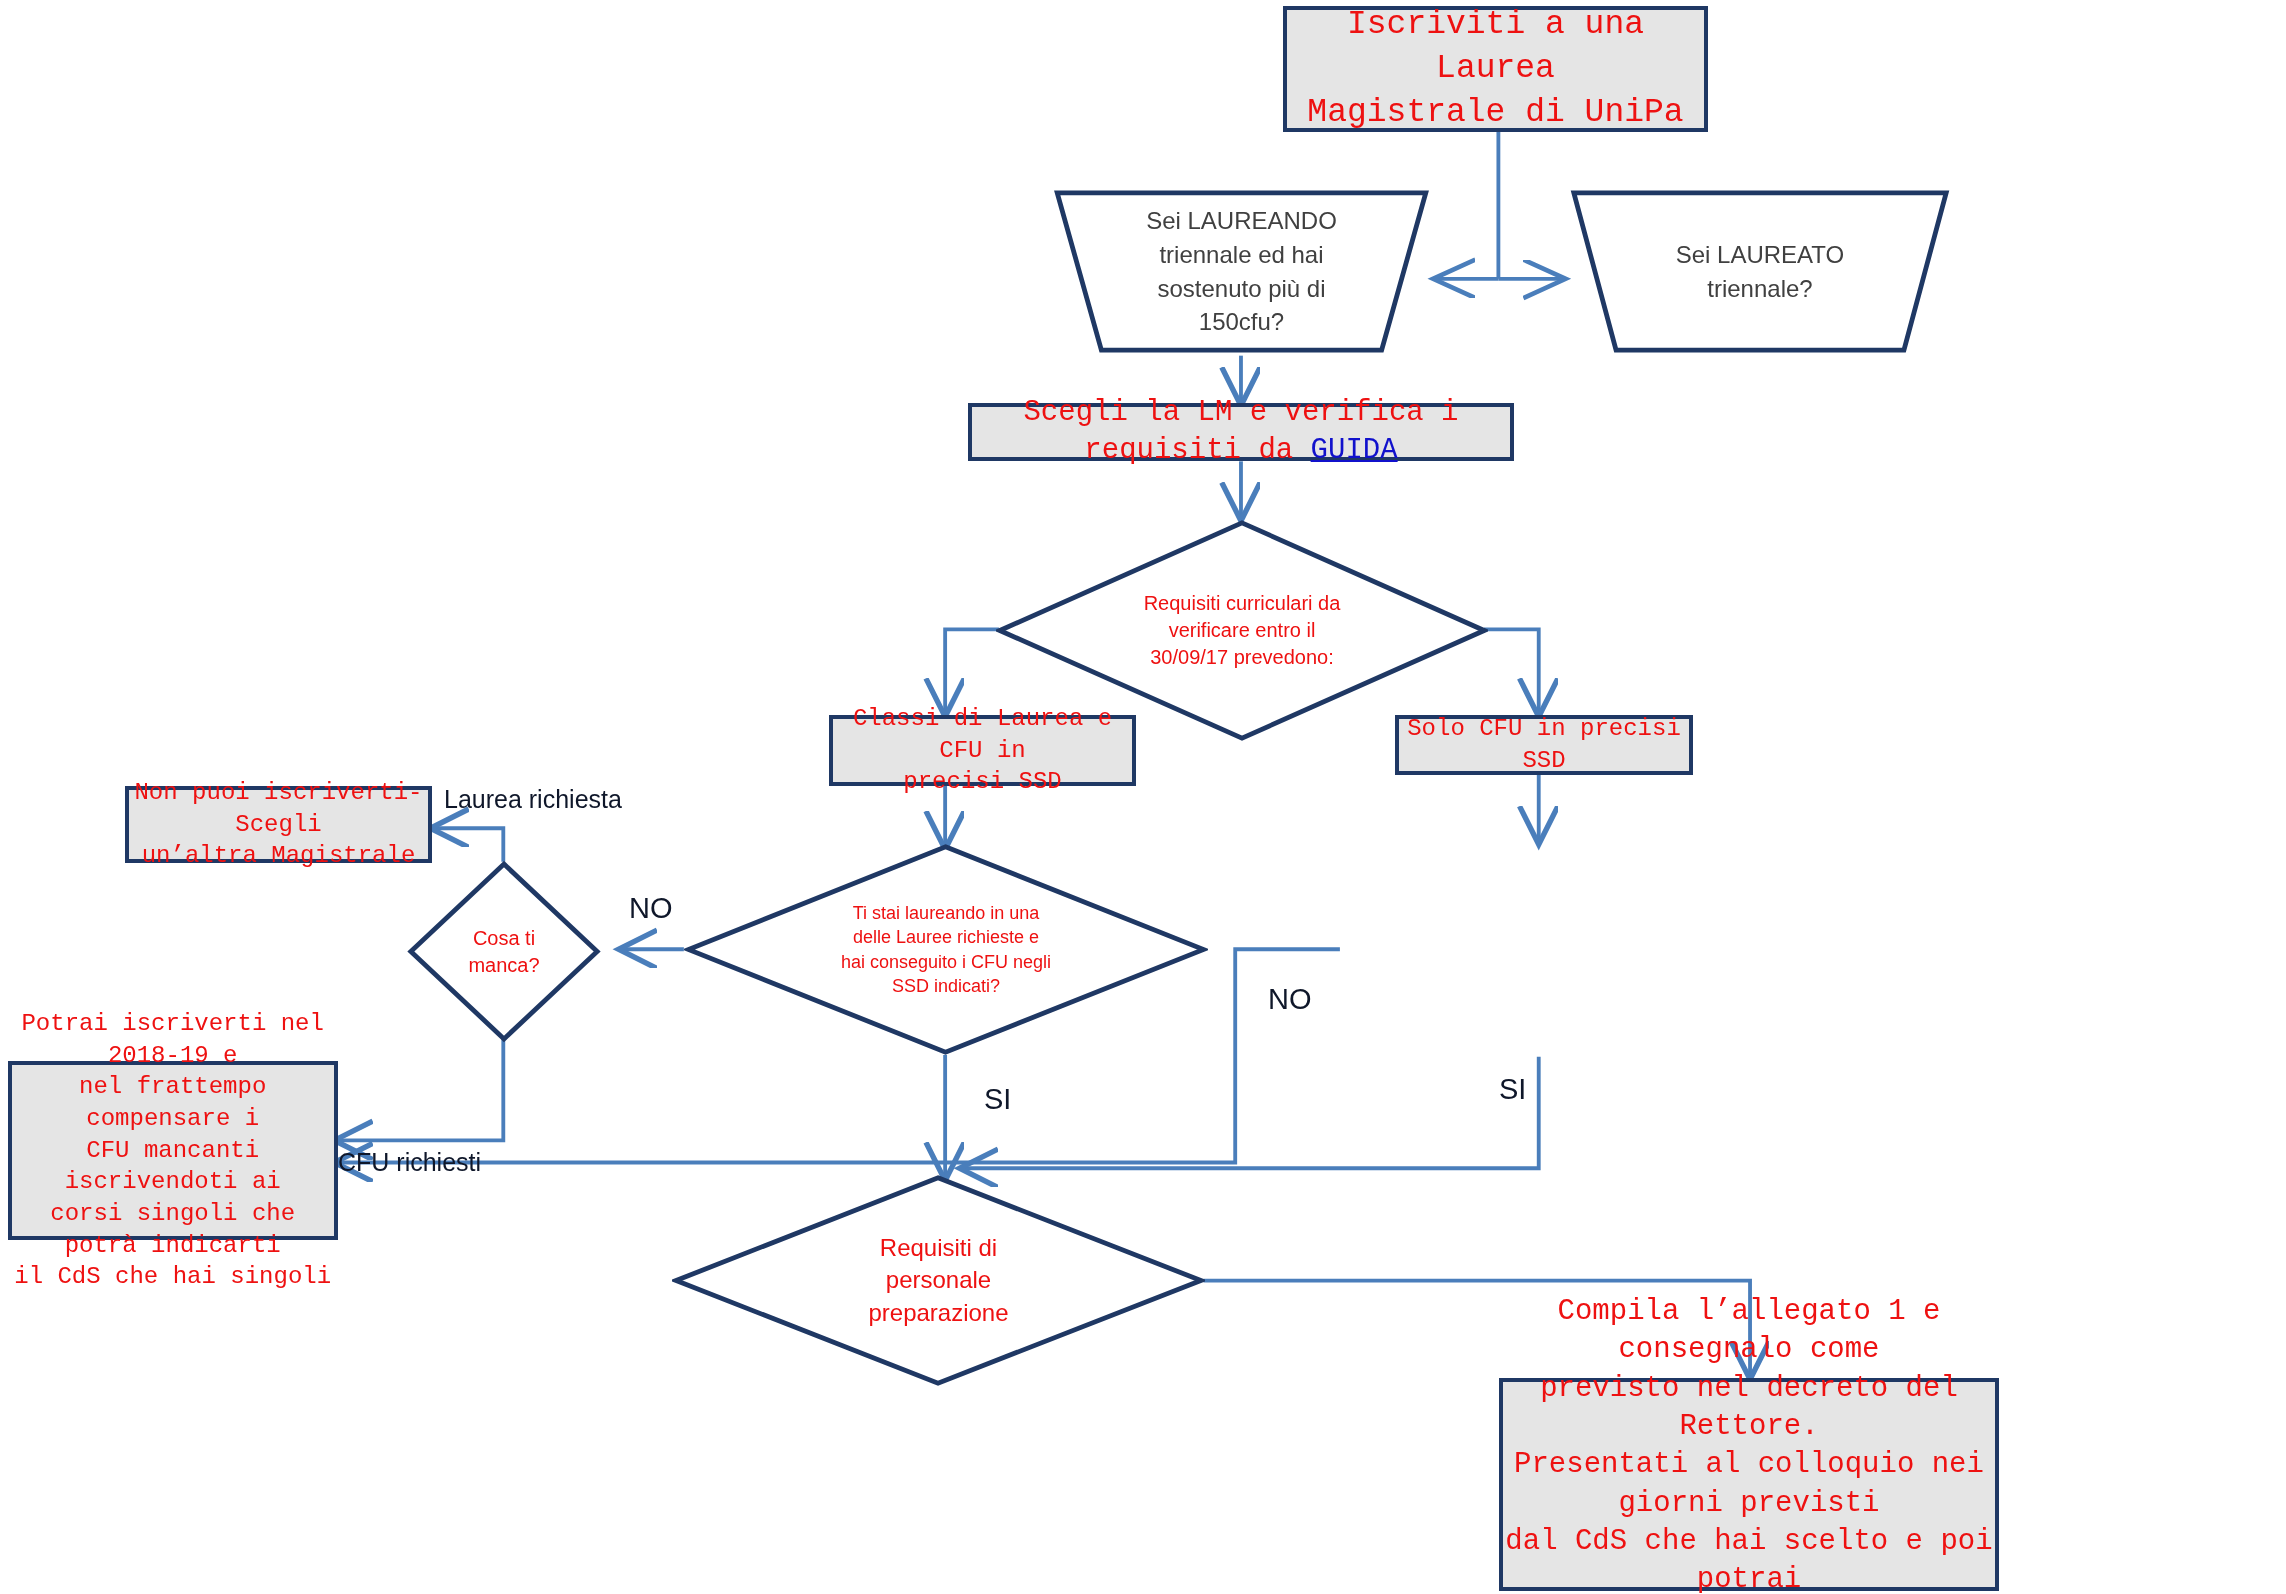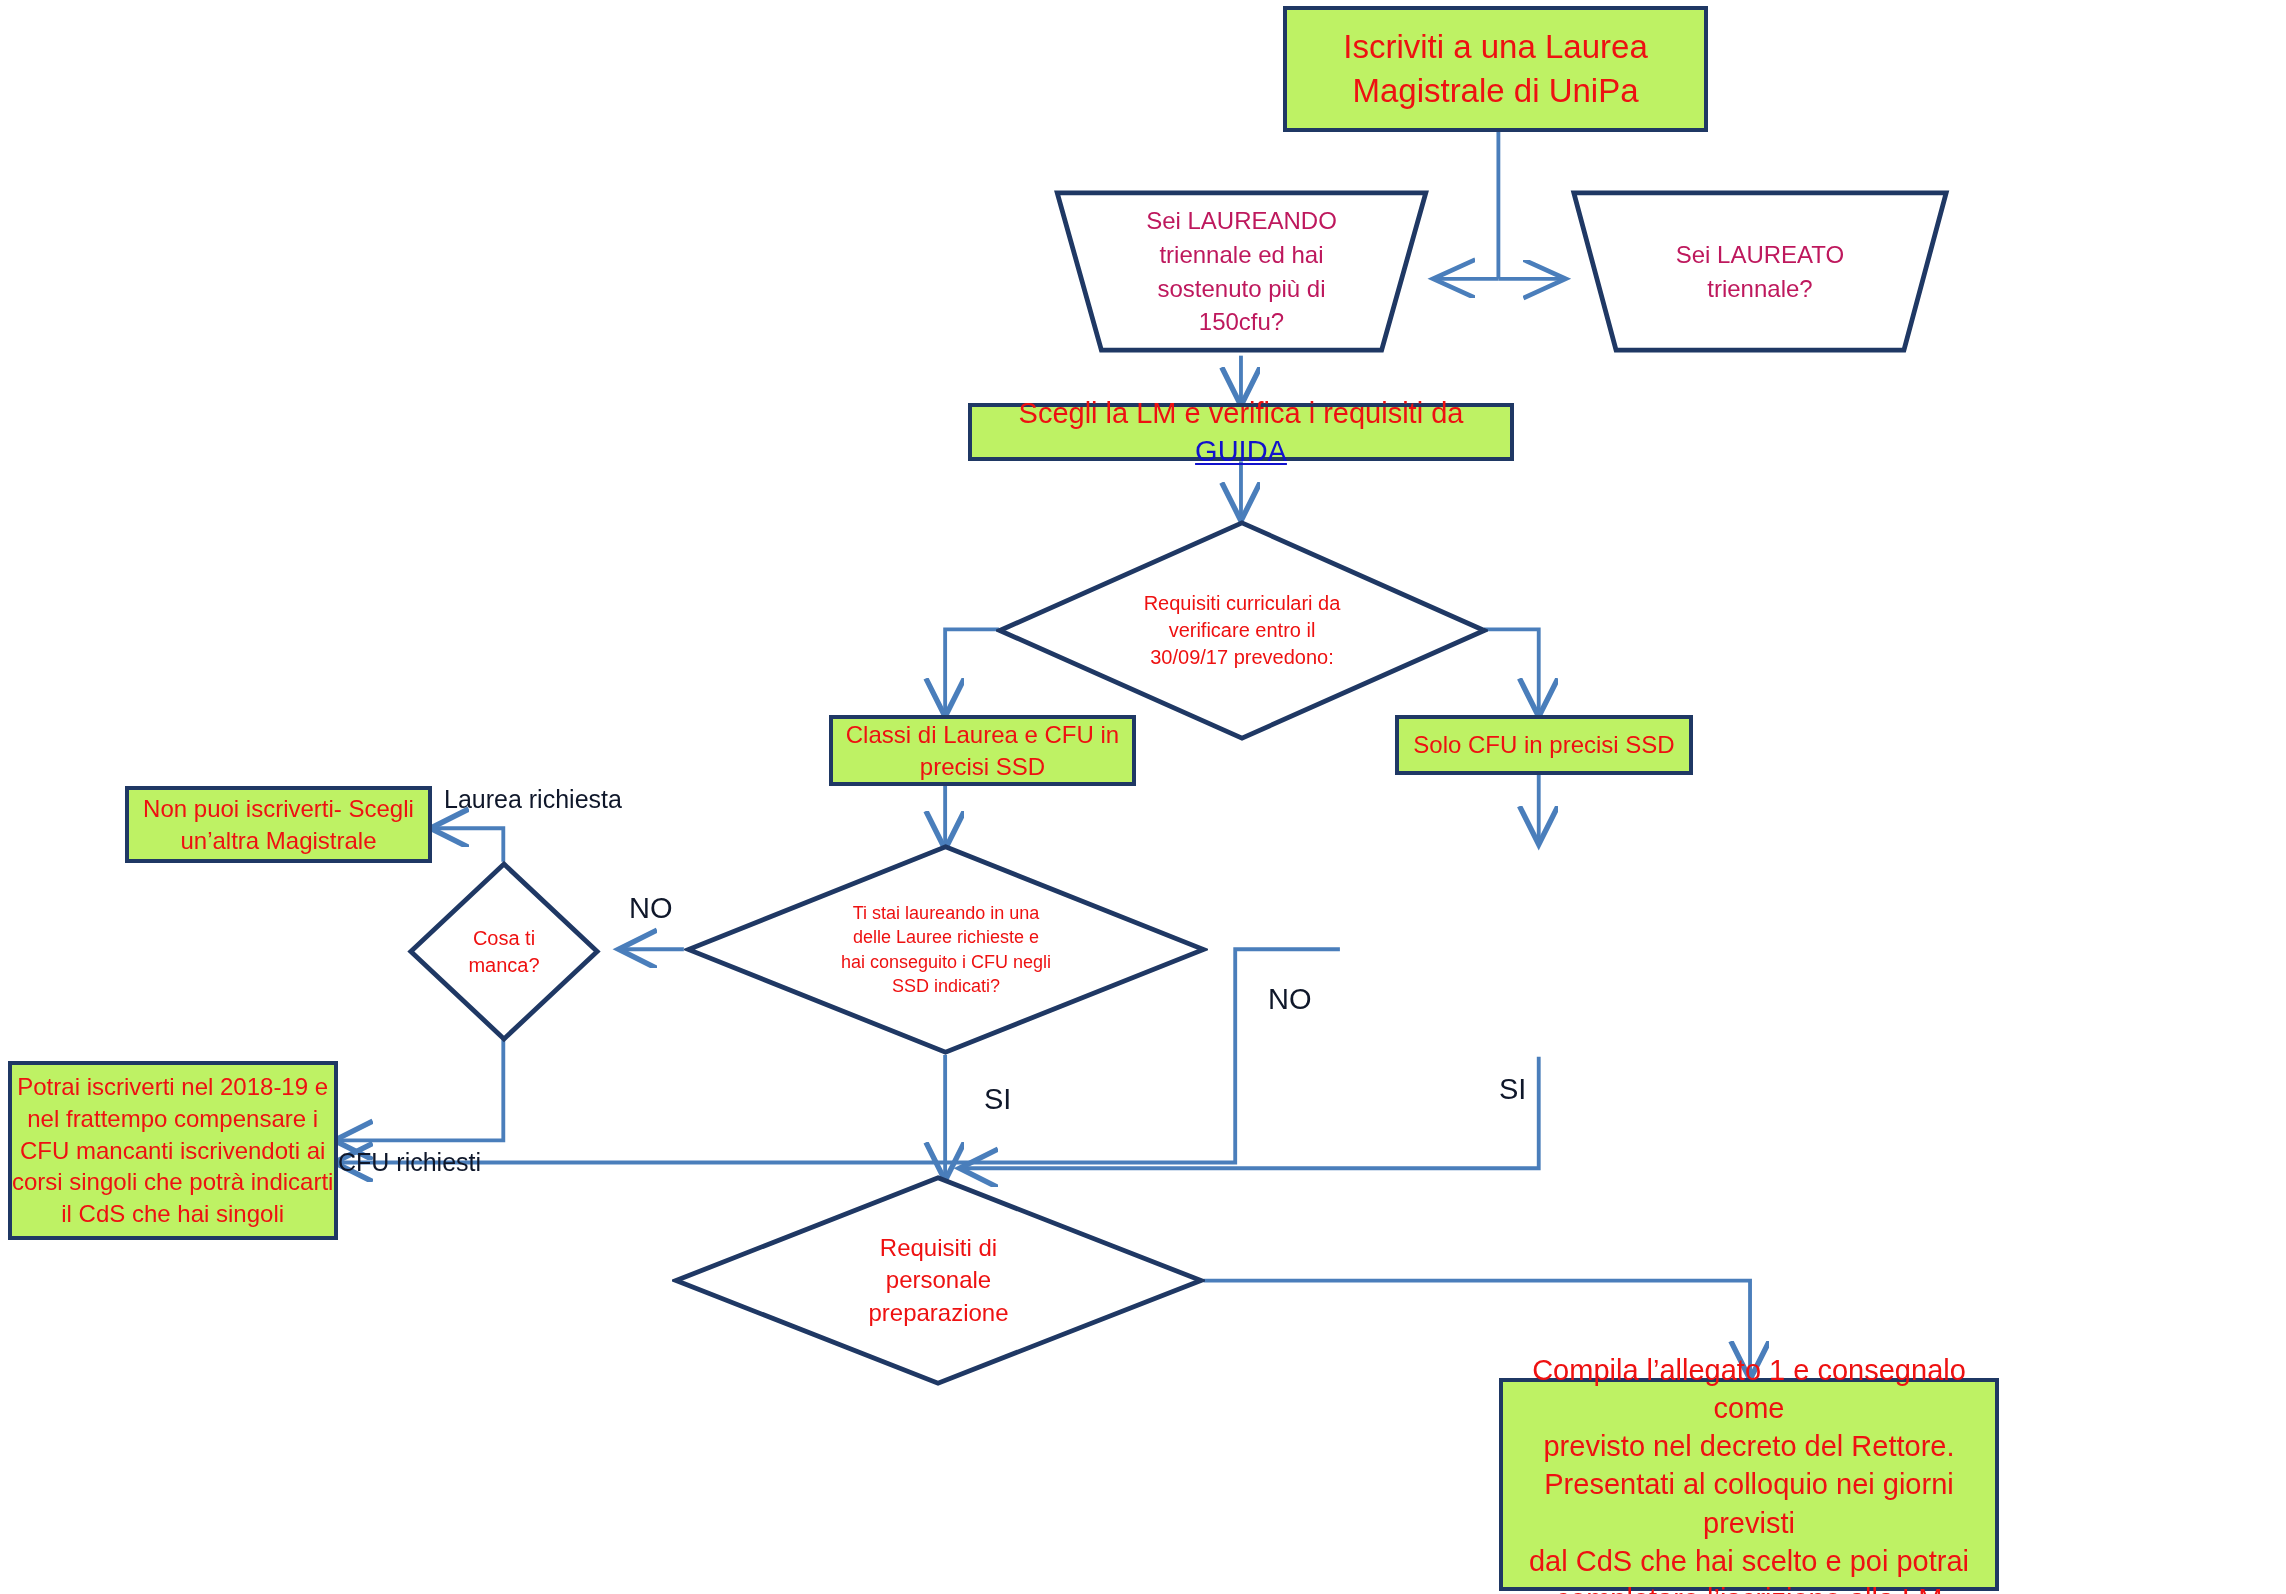--- a/index.html
+++ b/index.html
@@ -30,21 +30,22 @@
     box-sizing: border-box;
     display: flex;
     align-items: center;
     justify-content: center;
     text-align: center;
     color: #ee1111;
     line-height: 1.32;
   }
   .boxnode {
     border: 4.8px solid #1f3864;
-    background: #bef264;
+    background: #e5e5e5;
+    font-family: Liberation Mono, monospace;
   }
   .diamond-wrap {
     position: absolute;
     display: flex;
     align-items: center;
     justify-content: center;
   }
   .diamond-wrap svg {
     position: absolute;
     left: 0;
@@ -64,21 +65,21 @@
     align-items: center;
     justify-content: center;
   }
   .trap-wrap svg {
     position: absolute;
     left: 0;
     top: 0;
   }
   .trap-label {
     position: relative;
-    color: #be185d;
+    color: #404040;
     text-align: center;
     line-height: 1.4;
     z-index: 2;
   }
   .edge-label {
     position: absolute;
     color: #0f172a;
     white-space: nowrap;
     line-height: 1.1;
   }

